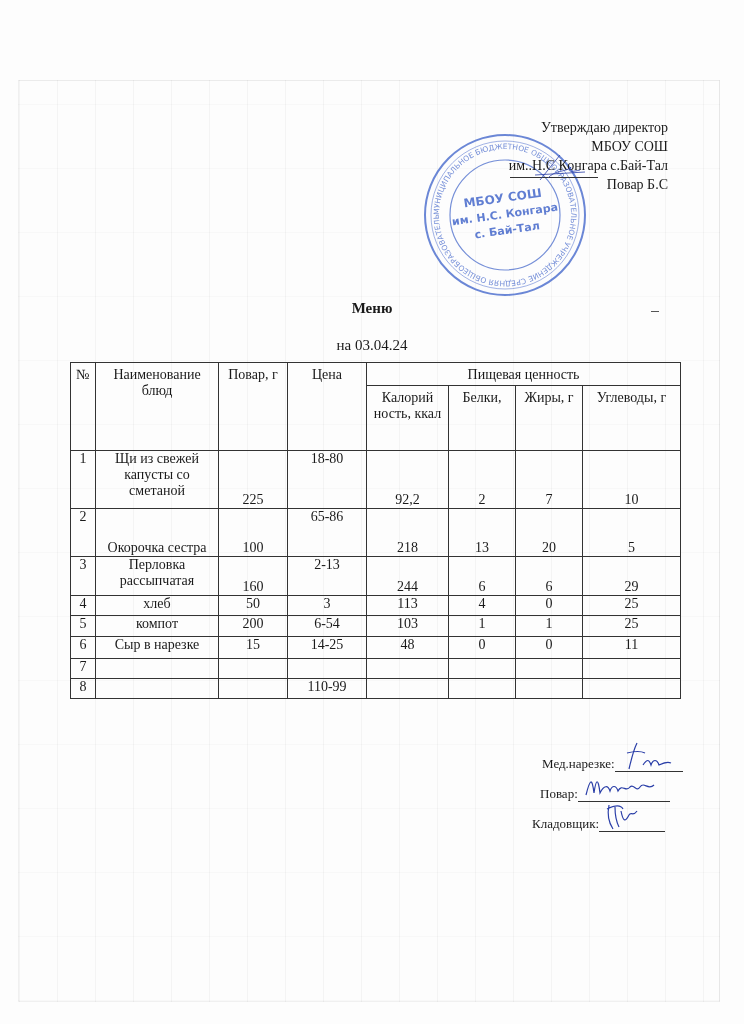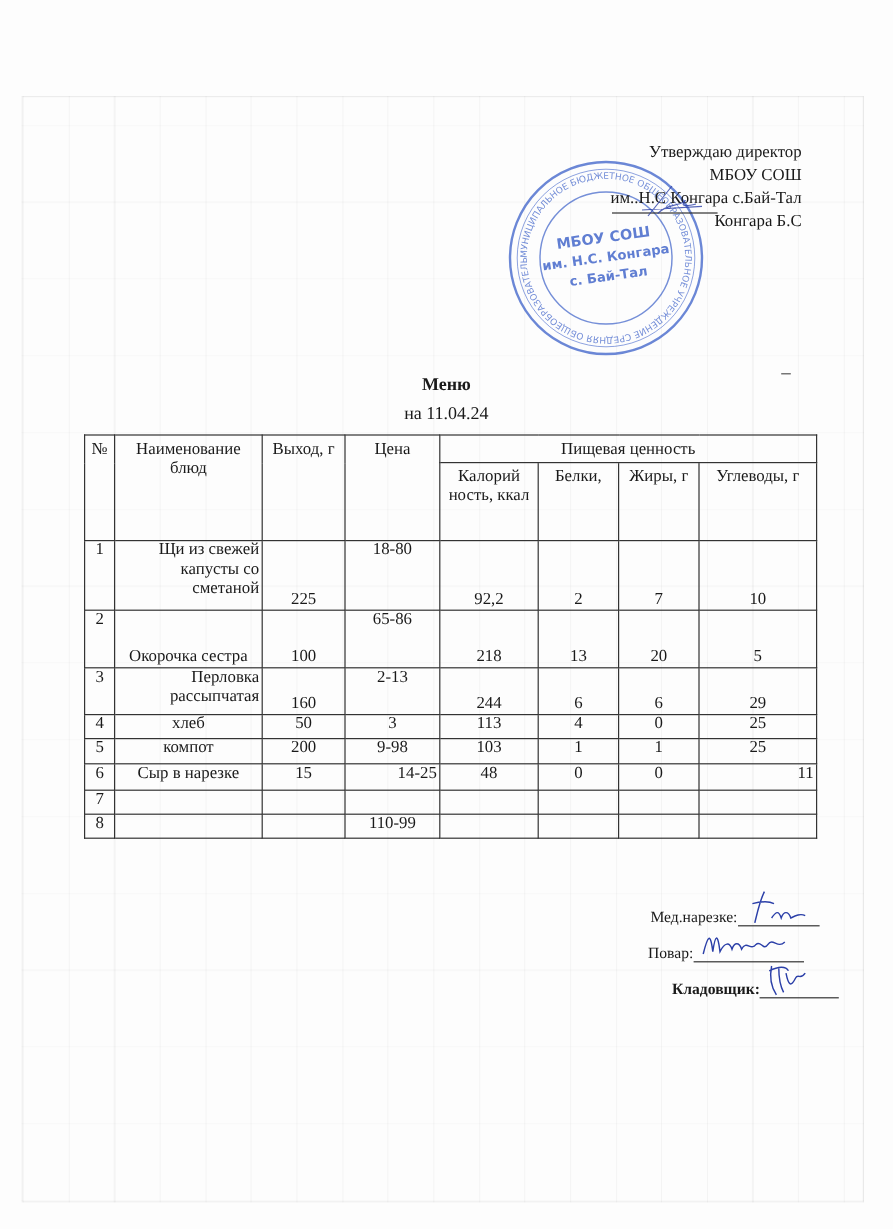--- a/index.html
+++ b/index.html
@@ -28,35 +28,35 @@
   }
   .dir-scribble {
     position: absolute; left: 530px; top: 150px; width: 60px; height: 35px;
   }
   .stamp {
     position: absolute; left: 420px; top: 130px; width: 170px; height: 170px;
   }
   .title {
     position: absolute; left: 0; width: 744px; text-align: center;
   }
-  .title.main { top: 313px; font-size: 15px; font-weight: bold; }
+  .title.main { top: 300px; font-size: 15px; font-weight: bold; }
   .title.date { top: 337px; font-size: 15px; }
   .dash { position: absolute; left: 651px; top: 311px; width: 8px; height: 1px; background: #555; }
 
   table.menu {
     position: absolute; left: 70px; top: 362px; width: 610px;
     border-collapse: collapse; table-layout: fixed;
     font-size: 14px; line-height: 16px;
   }
   table.menu td, table.menu th {
     border: 1px solid #333; padding: 0 2px; font-weight: normal;
     vertical-align: top; overflow: hidden;
   }
   .c { text-align: center; }
-  .l { text-align: right; }
+  .l { text-align: center; }
   .bottom { vertical-align: bottom !important; }
   .hdr-cell { padding-top: 4px !important; }
 
   .staff {
     position: absolute; left: 520px; top: 756px; font-size: 13px;
   }
   .staff .row { position: absolute; white-space: nowrap; }
   .staff .line { display: inline-block; width: 68px; border-bottom: 1px solid #333; height: 14px; vertical-align: bottom; position: relative; }
   .scribble { position: absolute; left: 4px; bottom: 0; width: 60px; height: 30px; }
 </style>
@@ -79,47 +79,47 @@
     <text x="85" y="72" font-size="12">МБОУ СОШ</text>
     <text x="85" y="88" font-size="11">им. Н.С. Конгара</text>
     <text x="85" y="104" font-size="11">с. Бай-Тал</text>
   </g>
 </svg>
 
 <div class="approval">
   <div>Утверждаю директор</div>
   <div>МБОУ СОШ</div>
   <div>им..Н.С Конгара с.Бай-Тал</div>
-  <div>Конгара Б.С</div>
+  <div>Повар Б.С</div>
 </div>
 <div class="sig-line-dir"></div>
 <svg class="dir-scribble" viewBox="0 0 60 35">
   <path d="M10,30 L30,5 M18,28 C25,20 35,22 40,18 C45,14 30,25 50,20 M5,25 L55,22" stroke="#2b3fa8" stroke-width="1" fill="none" opacity="0.8"></path>
 </svg>
 
 <div class="title main">Меню</div>
-<div class="title date">на 11.04.24</div>
+<div class="title date">на 03.04.24</div>
 <div class="dash"></div>
 
 <table class="menu">
   <colgroup>
     <col style="width:25px">
       <col style="width:123px">
       <col style="width:69px">
       <col style="width:79px">
     <col style="width:82px">
       <col style="width:67px">
       <col style="width:67px">
       <col style="width:98px">
   </colgroup>
   <tbody>
       <tr style="height:23px">
     <th rowspan="2" class="c hdr-cell">№</th>
     <th rowspan="2" class="c hdr-cell">Наименование блюд</th>
-    <th rowspan="2" class="c hdr-cell">Выход, г</th>
+    <th rowspan="2" class="c hdr-cell">Повар, г</th>
     <th rowspan="2" class="c hdr-cell">Цена</th>
     <th colspan="4" class="c hdr-cell">Пищевая ценность</th>
   </tr>
   <tr style="height:65px">
     <th class="c hdr-cell">Калорий ность, ккал</th>
     <th class="c hdr-cell">Белки,</th>
     <th class="c hdr-cell">Жиры, г</th>
     <th class="c hdr-cell">Углеводы, г</th>
   </tr>
 
@@ -160,21 +160,21 @@
     <td class="c">3</td>
     <td class="c">113</td>
     <td class="c">4</td>
     <td class="c">0</td>
     <td class="c">25</td>
   </tr>
   <tr style="height:21px">
     <td class="c">5</td>
     <td class="c">компот</td>
     <td class="c">200</td>
-    <td class="c">9-98</td>
+    <td class="c">6-54</td>
     <td class="c">103</td>
     <td class="c">1</td>
     <td class="c">1</td>
     <td class="c">25</td>
   </tr>
   <tr style="height:22px">
     <td class="c">6</td>
     <td class="c">Сыр в нарезке</td>
     <td class="c">15</td>
     <td class="l">14-25</td>
@@ -214,20 +214,20 @@
       </svg>
     </span>
   </div>
   <div class="row" style="left:20px; top:30px;">
     <span>Повар:</span><span class="line" style="width:92px">
       <svg class="scribble" style="width:80px" viewBox="0 0 80 30">
         <path d="M4,24 C8,8 10,6 12,22 C14,8 16,6 18,22 C22,14 26,14 28,20 C30,14 34,14 36,20 C40,12 44,22 48,16 C52,12 54,22 58,16 C62,10 66,20 72,14" stroke="#2b3fa8" stroke-width="1.2" fill="none"></path>
       </svg>
     </span>
   </div>
-  <div class="row" style="left:40px; top:60px;font-weight:bold;">
+  <div class="row" style="left:12px; top:60px;">
     <span>Кладовщик:</span><span class="line" style="width:66px">
       <svg class="scribble" style="width:40px" viewBox="0 0 40 30">
         <path d="M6,4 C4,14 6,22 10,28 M4,8 C12,4 18,4 20,8 M12,6 C12,14 14,22 16,26 M18,10 C20,20 22,22 26,14 C28,10 30,16 34,10" stroke="#2b3fa8" stroke-width="1.2" fill="none"></path>
       </svg>
     </span>
   </div>
 </div>
 
 </body></html>

